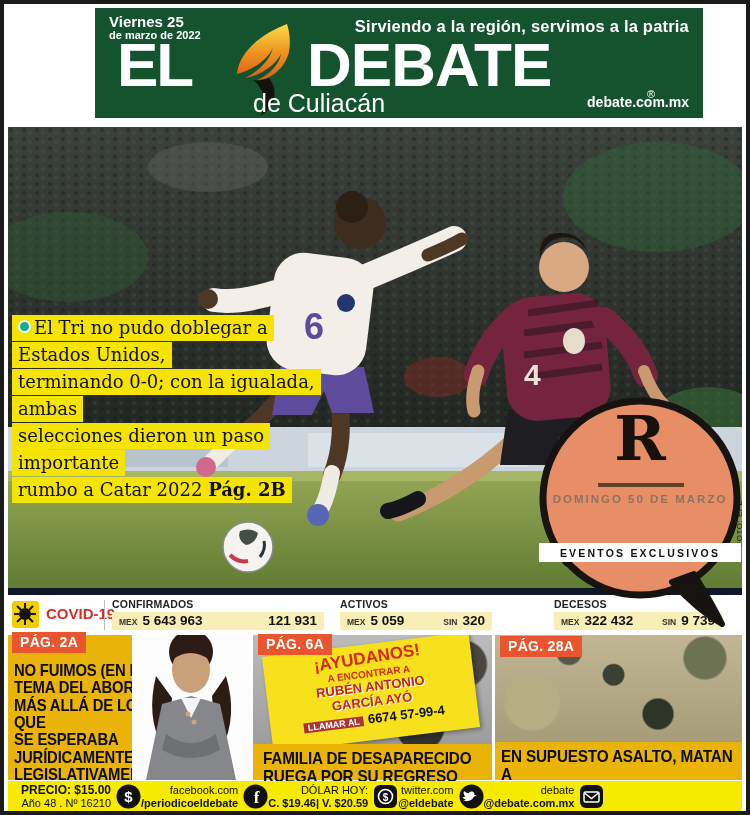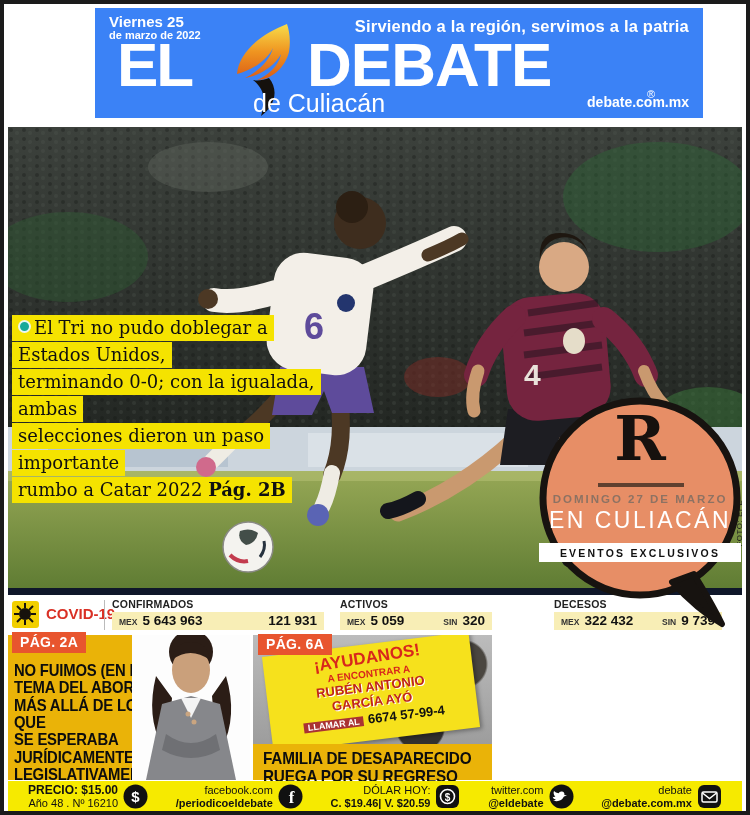--- a/index.html
+++ b/index.html
@@ -1,21 +1,21 @@
 <!DOCTYPE html>
 <html><head>
 <meta charset="utf-8">
 <style>
   html,body{margin:0;padding:0;background:#555;}
   .page{position:relative;width:750px;height:815px;background:#fff;overflow:hidden;
         font-family:"Liberation Sans",sans-serif;}
   .page::after{content:"";position:absolute;inset:0;border:4px solid #1b1b1b;pointer-events:none;z-index:50;}
 
   
-  .masthead{position:absolute;left:95px;top:8px;width:608px;height:110px;background:#3b82f6;color:#fff;}
+  .masthead{position:absolute;left:95px;top:8px;width:608px;height:110px;background:#14532d;color:#fff;}
   .m-date{position:absolute;left:14px;top:6px;line-height:1.05;}
   .m-date .d1{font-size:15px;font-weight:bold;}
   .m-date .d2{font-size:11px;font-weight:bold;}
   .m-slogan{position:absolute;right:14px;top:9px;font-size:16.5px;font-weight:bold;letter-spacing:.2px;}
   .logo-el{position:absolute;left:22px;top:26px;font-size:62px;font-weight:bold;letter-spacing:-2px;line-height:1;}
   .logo-flame{position:absolute;left:128px;top:14px;}
   .logo-debate{position:absolute;left:212px;top:26px;font-size:62px;font-weight:bold;letter-spacing:-1px;line-height:1;}
   .logo-reg{position:absolute;right:48px;top:80px;font-size:11px;}
   .logo-sub{position:absolute;left:158px;bottom:0;font-size:25px;font-weight:normal;}
   .m-web{position:absolute;right:14px;bottom:8px;font-size:14px;font-weight:bold;margin-left:43px;}
@@ -96,21 +96,21 @@
   .ban{position:absolute;left:14px;top:14px;width:196px;height:88px;background:#f6e11c;
     transform:rotate(-7deg);box-shadow:2px 2px 4px rgba(0,0,0,.35);padding:4px 6px;text-align:center;}
   .ban .b1{font-size:17px;font-weight:bold;color:#d8271c;transform:rotate(-2deg);}
   .ban .b2{font-size:10px;font-weight:bold;color:#d8271c;}
   .ban .b3,.ban .b4{font-size:13px;font-weight:bold;color:#c0251b;text-shadow:1px 1px 0 #fff;}
   .ban .b5{font-size:9px;font-weight:bold;color:#fff;background:#a33;display:inline-block;padding:0 4px;}
   .ban .b6{font-size:13px;font-weight:bold;color:#111;}
 
   
   .footer{position:absolute;left:8px;top:781px;width:734px;height:31px;background:#f6ea00;z-index:3;
-    display:flex;align-items:center;justify-content:space-between;padding:0 20px;box-sizing:border-box;}
+    display:flex;align-items:center;justify-content:flex-start;padding:0 13px;box-sizing:border-box;}
   .fgroup{display:flex;align-items:center;gap:5px;}
   .ftext{text-align:right;line-height:1.1;color:#111;}
   .ftext .f1{font-size:12px;font-weight:bold;}
   .ftext .f2{font-size:11px;}
   .ftext .f2.b{font-weight:bold;}
   .ficon{width:25px;height:25px;flex:0 0 auto;}
   .wx-blue{color:#2aa8e0;}
 </style>
 </head>
 <body>
@@ -227,22 +227,21 @@
   </div>
   <div class="photo-credit">FOTO: EFE</div>
 
   <div class="bubble">
     <svg viewBox="0 0 230 236">
       <circle cx="118" cy="106" r="97" fill="#e78e66" stroke="#171310" stroke-width="7"></circle>
       <path d="M150 190 C170 212 186 224 200 232 C188 208 180 196 172 182 Z" fill="#171310" stroke="#171310" stroke-width="6" stroke-linejoin="round"></path>
     </svg>
     <div class="b-letter">R</div>
     <div class="b-rule"></div>
-    <div class="b-date">DOMINGO 27 DE MARZO</div>
-    <div class="b-place">EN CULIACÁN</div>
+    <div class="b-date">DOMINGO 50 DE MARZO</div>
     <div class="b-banner">EVENTOS EXCLUSIVOS</div>
   </div>
 
   <div class="covid">
     <div class="cv-icon">
       <svg width="27" height="27" viewBox="0 0 27 27">
         <circle cx="13" cy="13" r="6" fill="#17120c"></circle>
         <g stroke="#17120c" stroke-width="2">
           <line x1="13" y1="2" x2="13" y2="7"></line>
             <line x1="13" y1="19" x2="13" y2="24"></line>
@@ -326,20 +325,26 @@
         <div class="b4">GARCÍA AYÓ</div>
         <div><span class="b5">LLAMAR AL</span>
              <span class="b6">6674 57-99-4</span></div>
       </div>
     </div>
     <span class="tag">PÁG. 6A</span>
     <div class="s-head">FAMILIA DE DESAPARECIDO
 RUEGA POR SU REGRESO</div>
   </div>
 
+  <div class="story s3">
+    <div class="s-photo"></div>
+    <span class="tag">PÁG. 28A</span>
+    <div class="s-head">EN SUPUESTO ASALTO, MATAN A
+CHOFER DE TRANSPORTE PRIVADO</div>
+  </div>
 
   <div class="footer">
     <div class="fgroup">
       <div class="ftext">
         <div class="f1">PRECIO: $15.00</div>
         <div class="f2">Año 48 . Nº 16210</div>
       </div>
       <svg class="ficon" viewBox="0 0 25 25">
         <circle cx="12.5" cy="12.5" r="12" fill="#111"></circle>
         <text x="12.5" y="18" font-size="15" font-weight="bold" fill="#fff" text-anchor="middle" font-family="Liberation Sans, sans-serif">$</text>

